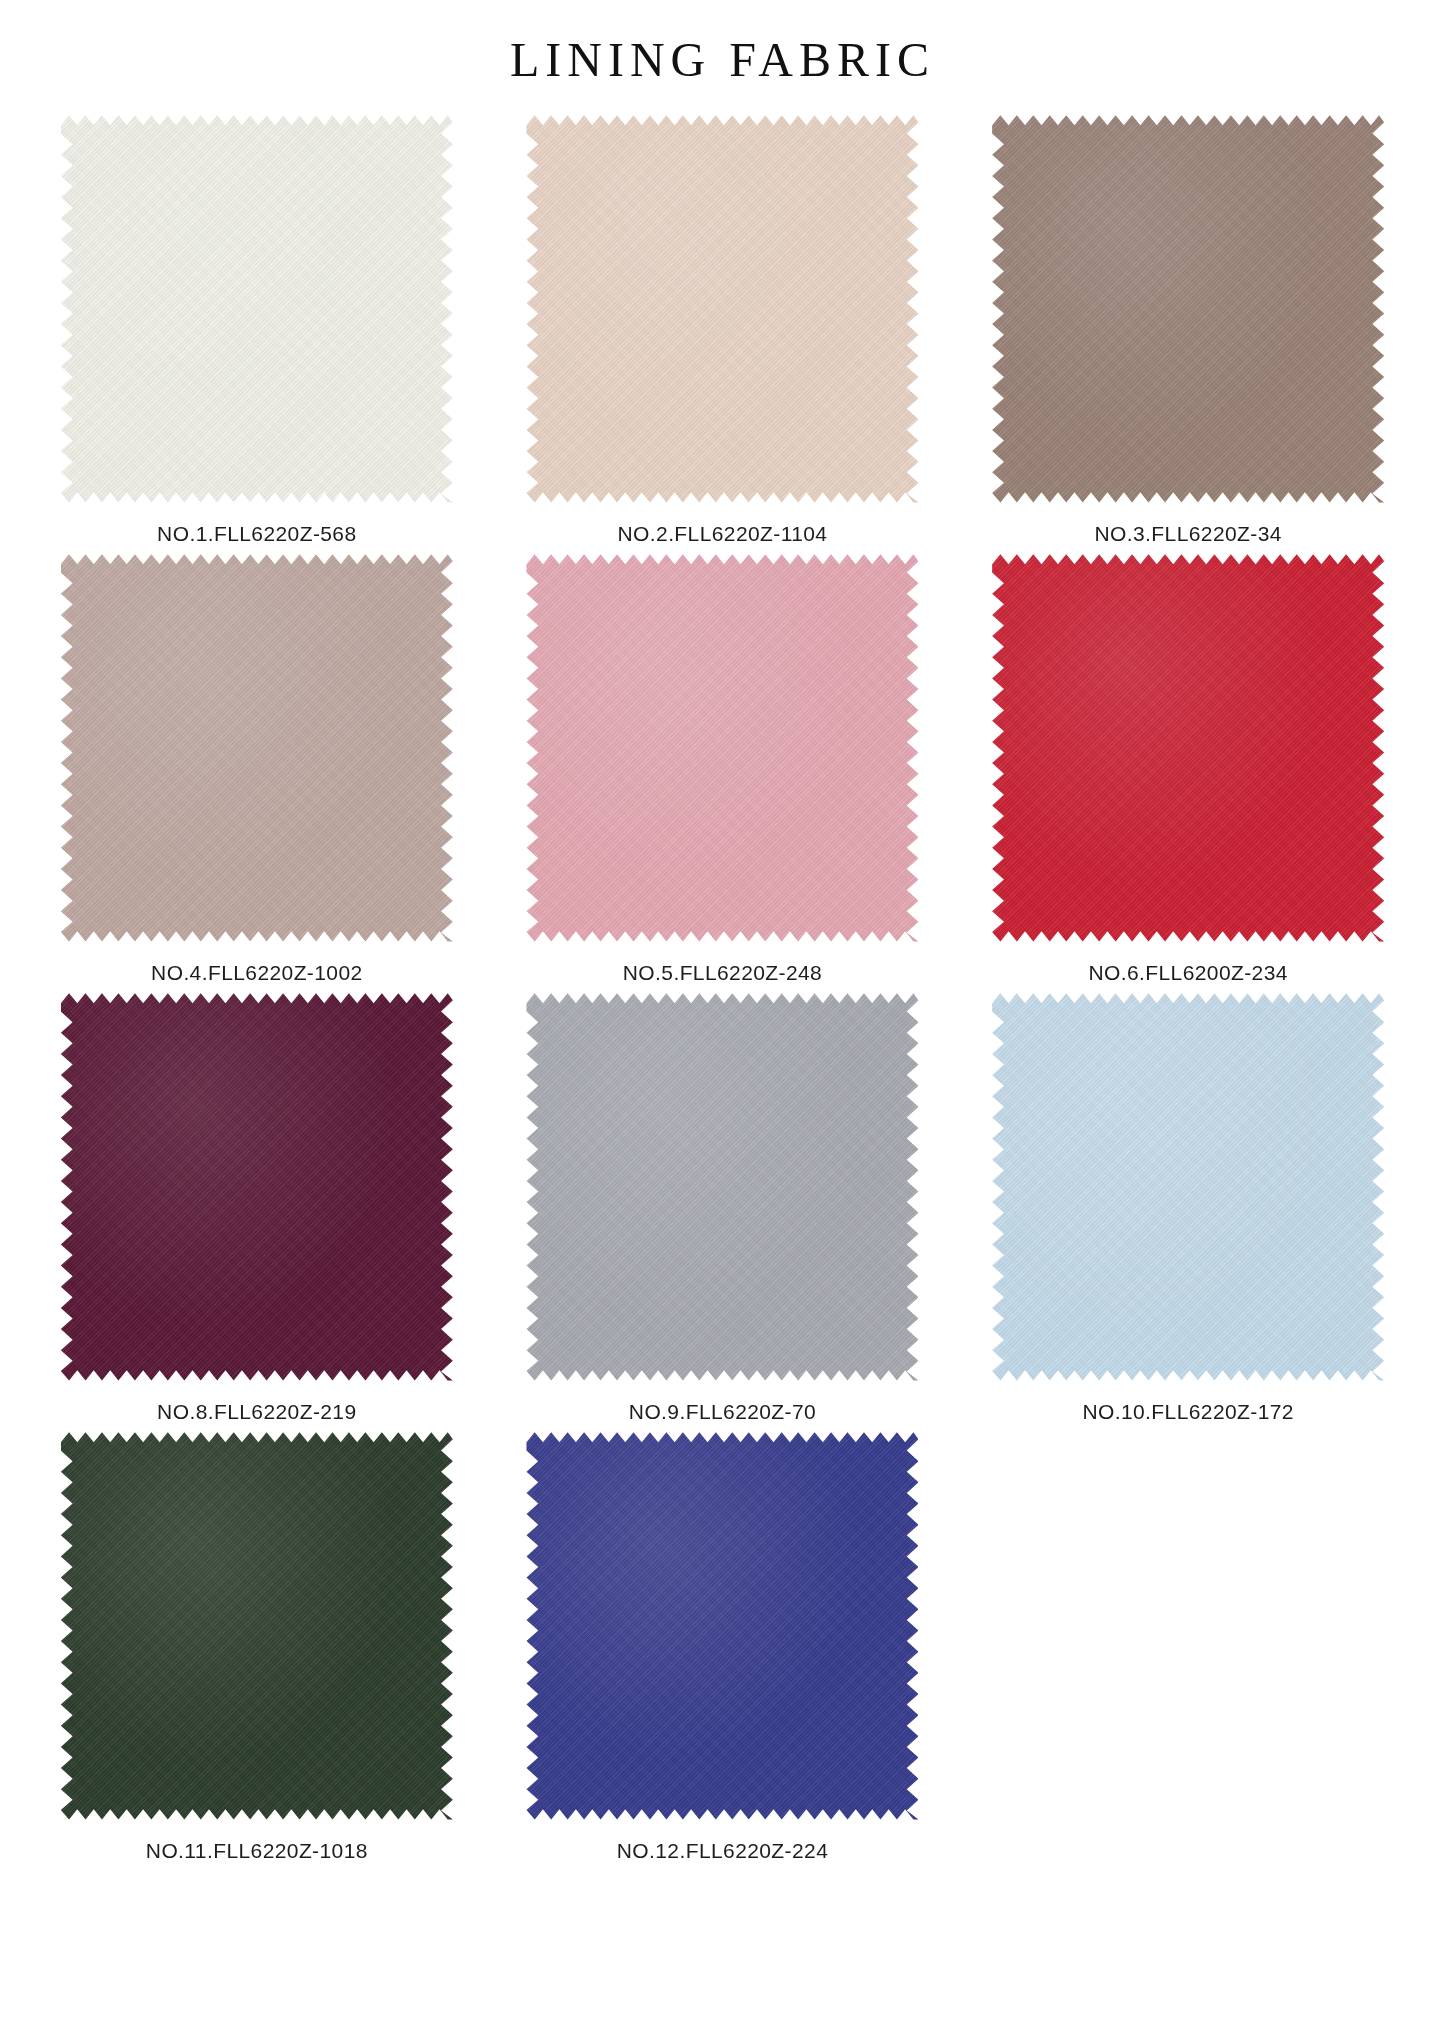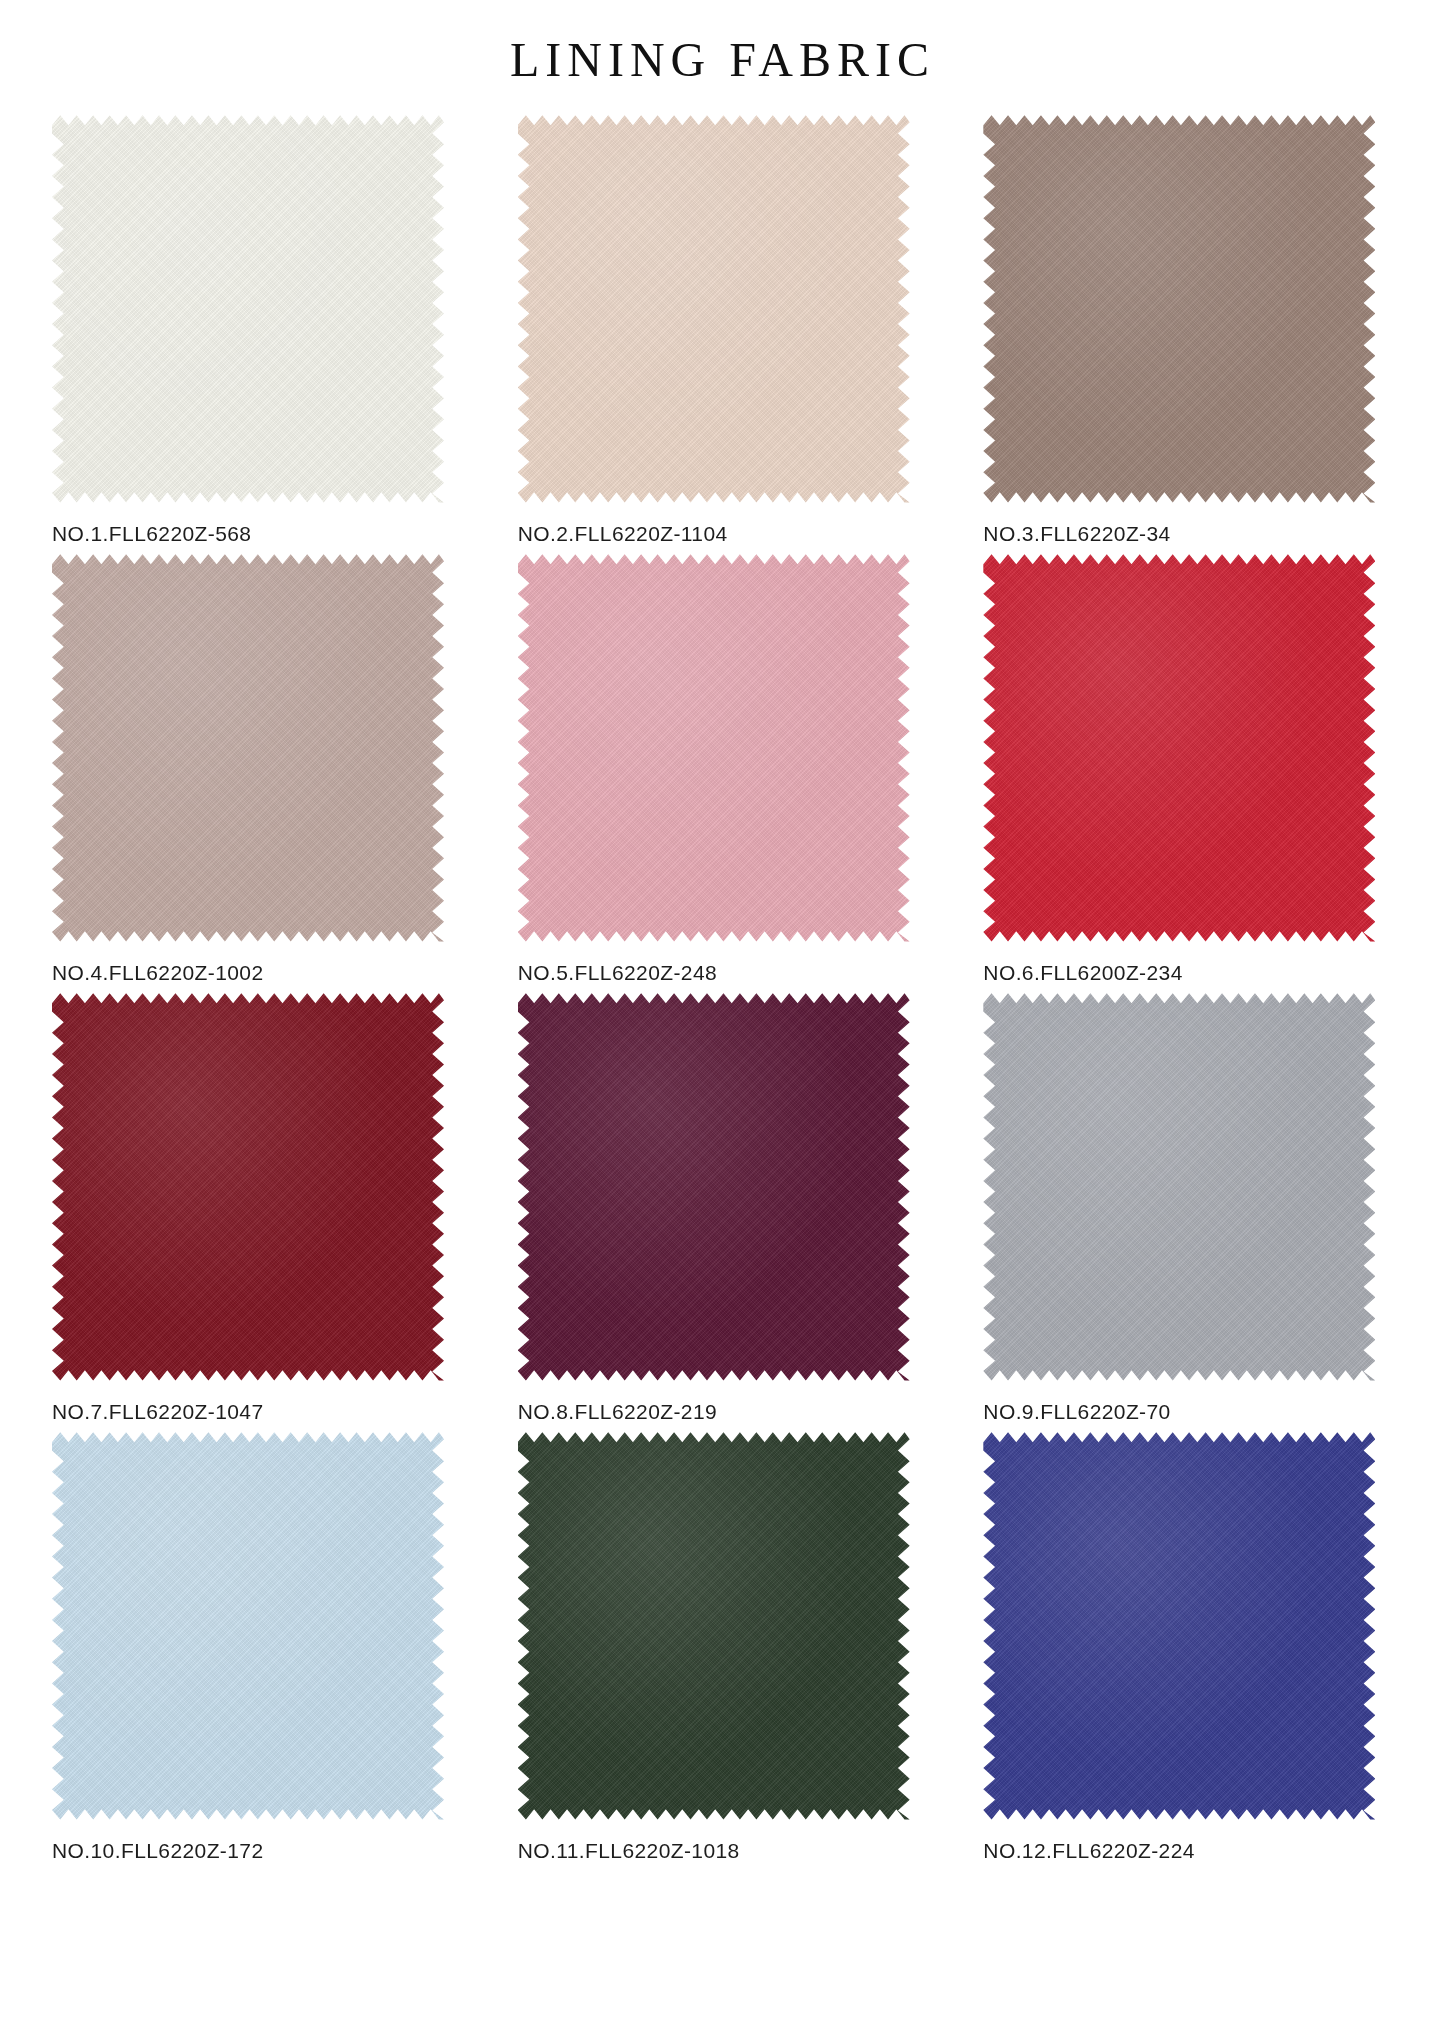--- a/index.html
+++ b/index.html
@@ -43,21 +43,21 @@
     grid-auto-rows: auto;
     column-gap: 56px;
     row-gap: 6px;
     box-sizing: border-box;
     width: 1445px;
   }
 
   .swatch-cell {
     display: flex;
     flex-direction: column;
-    align-items: flex-start;
+    align-items: center;
     justify-content: flex-start;
   }
 
   
   .swatch-chip {
     position: relative;
     width: 100%;
     max-width: 392px;
     height: 392px;
     
@@ -181,26 +181,20 @@
       <div class="swatch-label">NO.5.FLL6220Z-248</div>
     </div>
 
     <div class="swatch-cell">
       <div class="swatch-chip">
         <div class="fabric" style="background-color: rgb(204, 32, 51);"></div>
       </div>
       <div class="swatch-label">NO.6.FLL6200Z-234</div>
     </div>
 
-    <div class="swatch-cell">
-      <div class="swatch-chip">
-        <div class="fabric" style="background-color: rgb(126, 21, 34);"></div>
-      </div>
-      <div class="swatch-label">NO.7.FLL6220Z-1047</div>
-    </div>
 
     <div class="swatch-cell">
       <div class="swatch-chip">
         <div class="fabric" style="background-color: rgb(90, 24, 54);"></div>
       </div>
       <div class="swatch-label">NO.8.FLL6220Z-219</div>
     </div>
 
     <div class="swatch-cell">
       <div class="swatch-chip">

